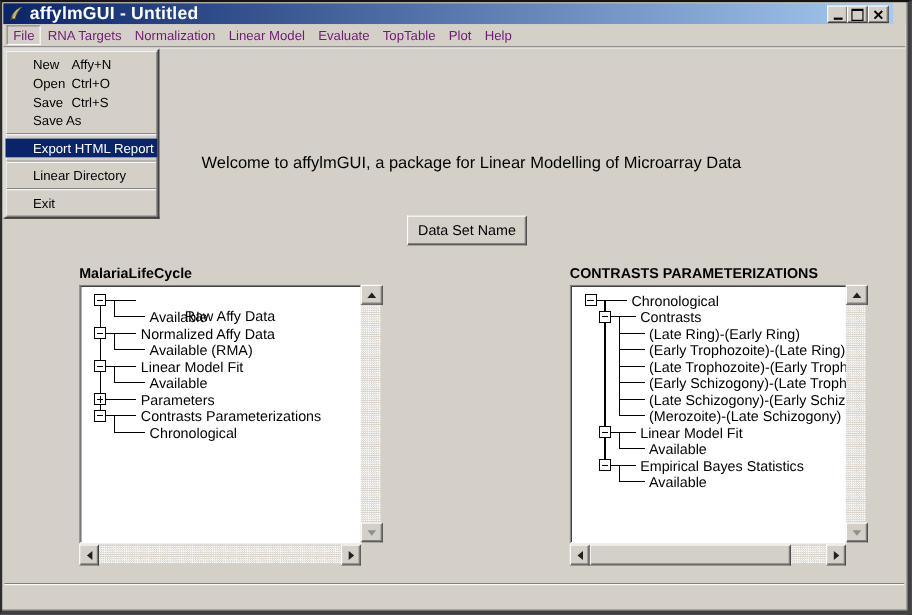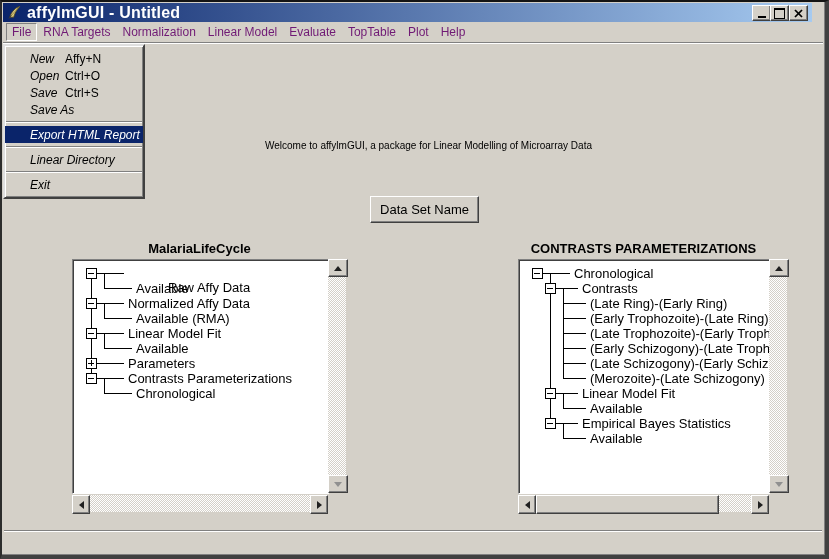--- a/index.html
+++ b/index.html
@@ -36,33 +36,33 @@
   #menubar{position:absolute;left:3px;top:22px;right:6px;height:20px;background:var(--btnface);
     display:flex;align-items:center;padding-left:3px;font-size:12px;
     border-bottom:1px solid #808080;box-shadow:0 1px 0 #ffffff;}
   .mb-item{padding:1px 5px;border:1px solid transparent;white-space:nowrap;color:#701a75;}
   .mb-item.active{border-color:#808080 #ffffff #ffffff #808080;}
 
   
   #file-menu{position:absolute;left:3px;top:44px;width:138px;background:var(--btnface);
     padding:4px 0;font-size:12px;z-index:30;}
   .menu-row{height:17px;display:flex;align-items:center;padding:0 8px 0 25px;color:#000;white-space:nowrap;}
-  .menu-row .mlabel{min-width:35px;font-style:italic;}
+  .menu-row .mlabel{min-width:35px;}
   .menu-row.hl{background:var(--hl);color:#fff;}
   .menu-sep{height:0;border-top:1px solid #808080;border-bottom:1px solid #ffffff;margin:3px 1px;}
 
   
   #app-title{position:absolute;top:85px;left:58px;right:0;text-align:center;
     font-family:"Liberation Serif",serif;font-style:italic;font-weight:bold;font-size:37px;color:#000;}
-  #welcome{position:absolute;top:140px;left:28px;right:0;text-align:center;font-size:10px;color:#000;}
+  #welcome{position:absolute;top:140px;left:28px;right:0;text-align:center;font-size:15px;color:#000;}
   #dataset-btn{position:absolute;left:370px;top:196px;width:107px;height:25px;background:var(--btnface);
     display:flex;align-items:center;justify-content:center;font-size:13px;color:#000;font-family:"Liberation Sans",sans-serif;}
 
   
-  .tree-heading{position:absolute;text-align:center;font-weight:bold;font-size:13px;color:#000;white-space:nowrap;}
+  .tree-heading{position:absolute;font-weight:bold;font-size:13px;color:#000;white-space:nowrap;}
   #heading-left{left:72px;width:255px;top:241px;}
   #heading-right{left:518px;width:251px;top:241px;}
   .treebox{position:absolute;background:var(--treebg);overflow:hidden;}
   #tree-left{left:72px;top:259px;width:255px;height:233px;}
   #tree-right{left:518px;top:259px;width:250px;height:233px;}
   .treebox svg{position:absolute;left:0;top:0;}
   .tree-label{position:absolute;height:15px;line-height:15px;font-size:13px;color:#000;white-space:nowrap;}
 
   
   .trough{background:repeating-conic-gradient(#ffffff 0% 25%, var(--btnface) 0% 50%) 0 0 / 2px 2px;}

